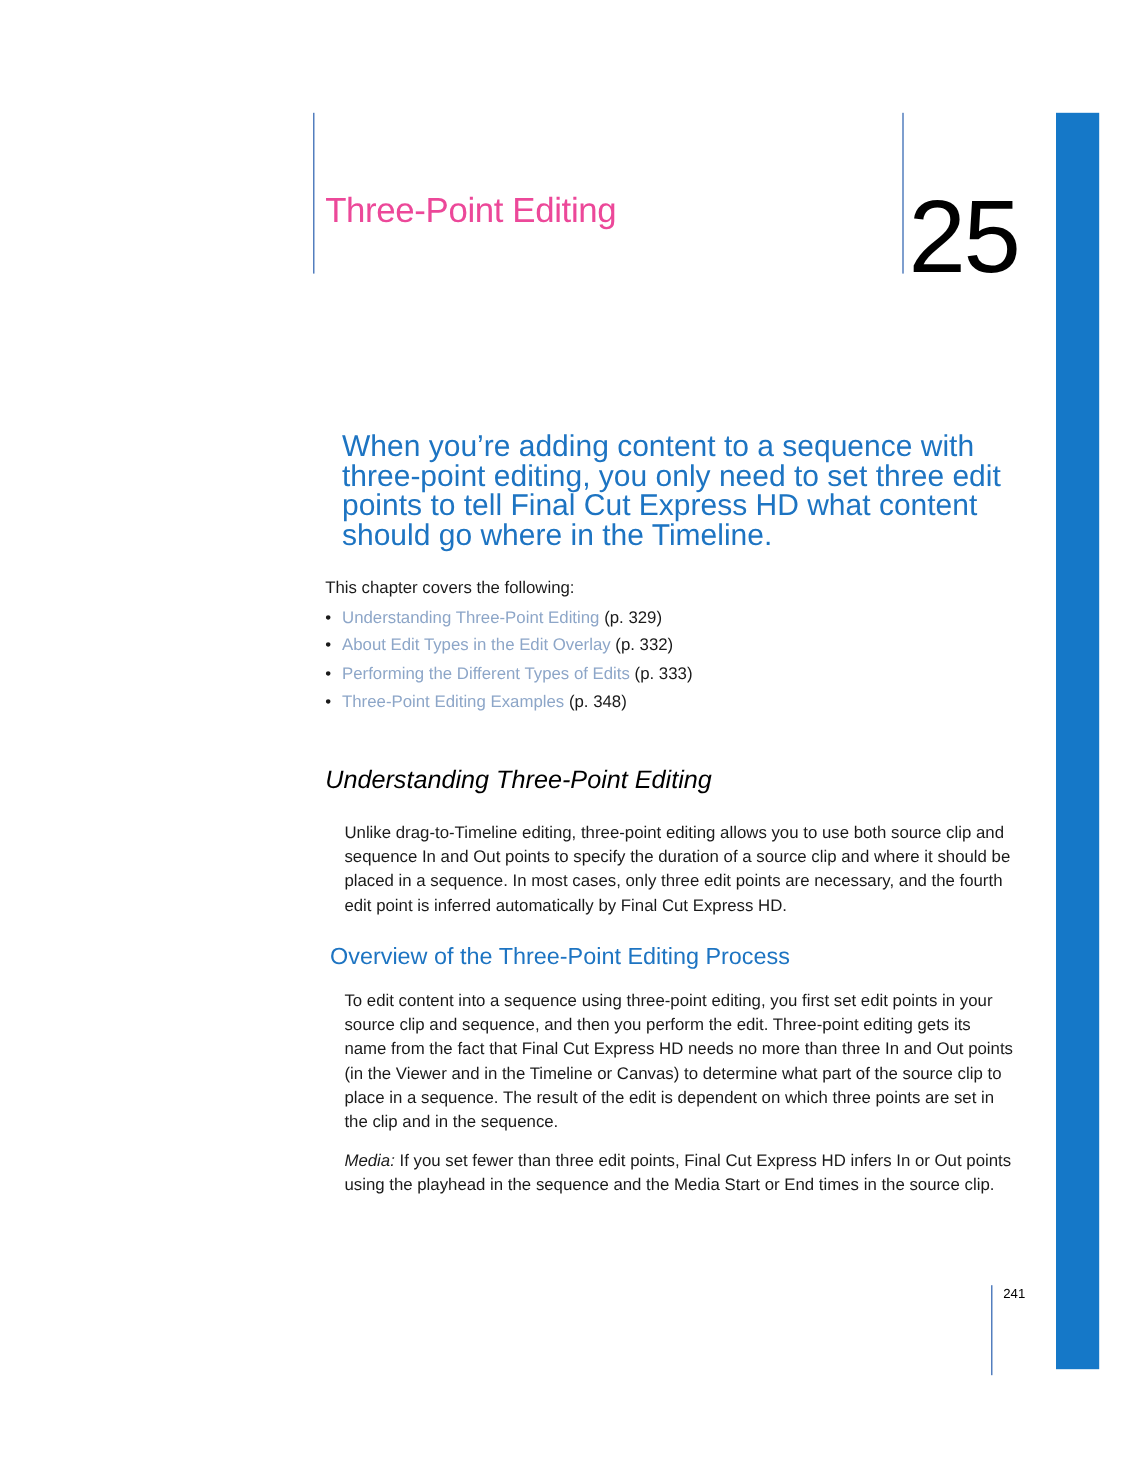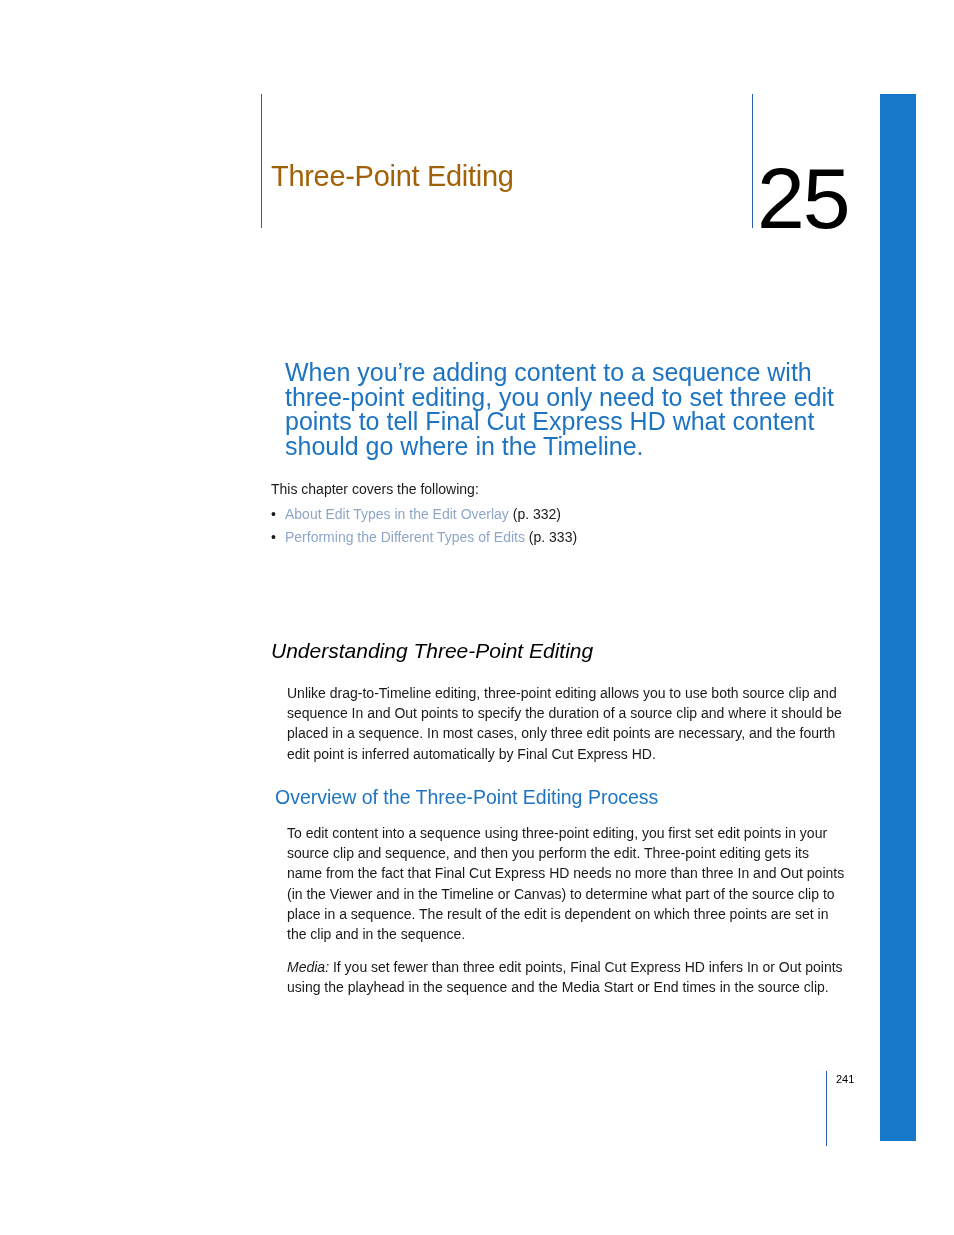--- a/index.html
+++ b/index.html
@@ -30,21 +30,21 @@
       width: 1px;
       height: 134px;
       background: #2a5fae;
     }
     .chapter-title {
       position: absolute;
       left: 271px;
       top: 160px;
       font-size: 29px;
       font-weight: normal;
-      color: #a16207;
+      color: #ec4899;
       margin: 0;
       letter-spacing: -0.3px;
     }
     .chapter-number {
       position: absolute;
       left: 757px;
       top: 150px;
       font-size: 86px;
       line-height: 96px;
       color: #000;
@@ -159,24 +159,30 @@
 <div class="rule-right"></div>
 <div class="chapter-number">25</div>
 <div class="blue-tab"></div>
 
 <p class="intro">When you’re adding content to a sequence with three-point editing, you only need to set three edit points to tell Final Cut Express HD what content should go where in the Timeline.</p>
 
 <div class="covers">This chapter covers the following:</div>
 
 <ul class="toc">
   <li>
+    <span class="bullet">•</span><a href="#">Understanding Three-Point Editing</a> <span class="page">(p. 329)</span>
+  </li>
+  <li>
     <span class="bullet">•</span><a href="#">About Edit Types in the Edit Overlay</a> <span class="page">(p. 332)</span>
   </li>
   <li>
     <span class="bullet">•</span><a href="#">Performing the Different Types of Edits</a> <span class="page">(p. 333)</span>
+  </li>
+  <li>
+    <span class="bullet">•</span><a href="#">Three-Point Editing Examples</a> <span class="page">(p. 348)</span>
   </li>
 </ul>
 
 <h2 class="h2">Understanding Three-Point Editing</h2>
 <p class="para p1">Unlike drag-to-Timeline editing, three-point editing allows you to use both source clip and sequence In and Out points to specify the duration of a source clip and where it should be placed in a sequence. In most cases, only three edit points are necessary, and the fourth edit point is inferred automatically by Final Cut Express HD.</p>
 
 <h3 class="h3">Overview of the Three-Point Editing Process</h3>
 <p class="para p2">To edit content into a sequence using three-point editing, you first set edit points in your source clip and sequence, and then you perform the edit. Three-point editing gets its name from the fact that Final Cut Express HD needs no more than three In and Out points (in the Viewer and in the Timeline or Canvas) to determine what part of the source clip to place in a sequence. The result of the edit is dependent on which three points are set in the clip and in the sequence.</p>
 
 <p class="para p3"><span class="note-label">Media:</span><span> If you set fewer than three edit points, Final Cut Express HD infers In or Out points using the playhead in the sequence and the Media Start or End times in the source clip.</span></p>

